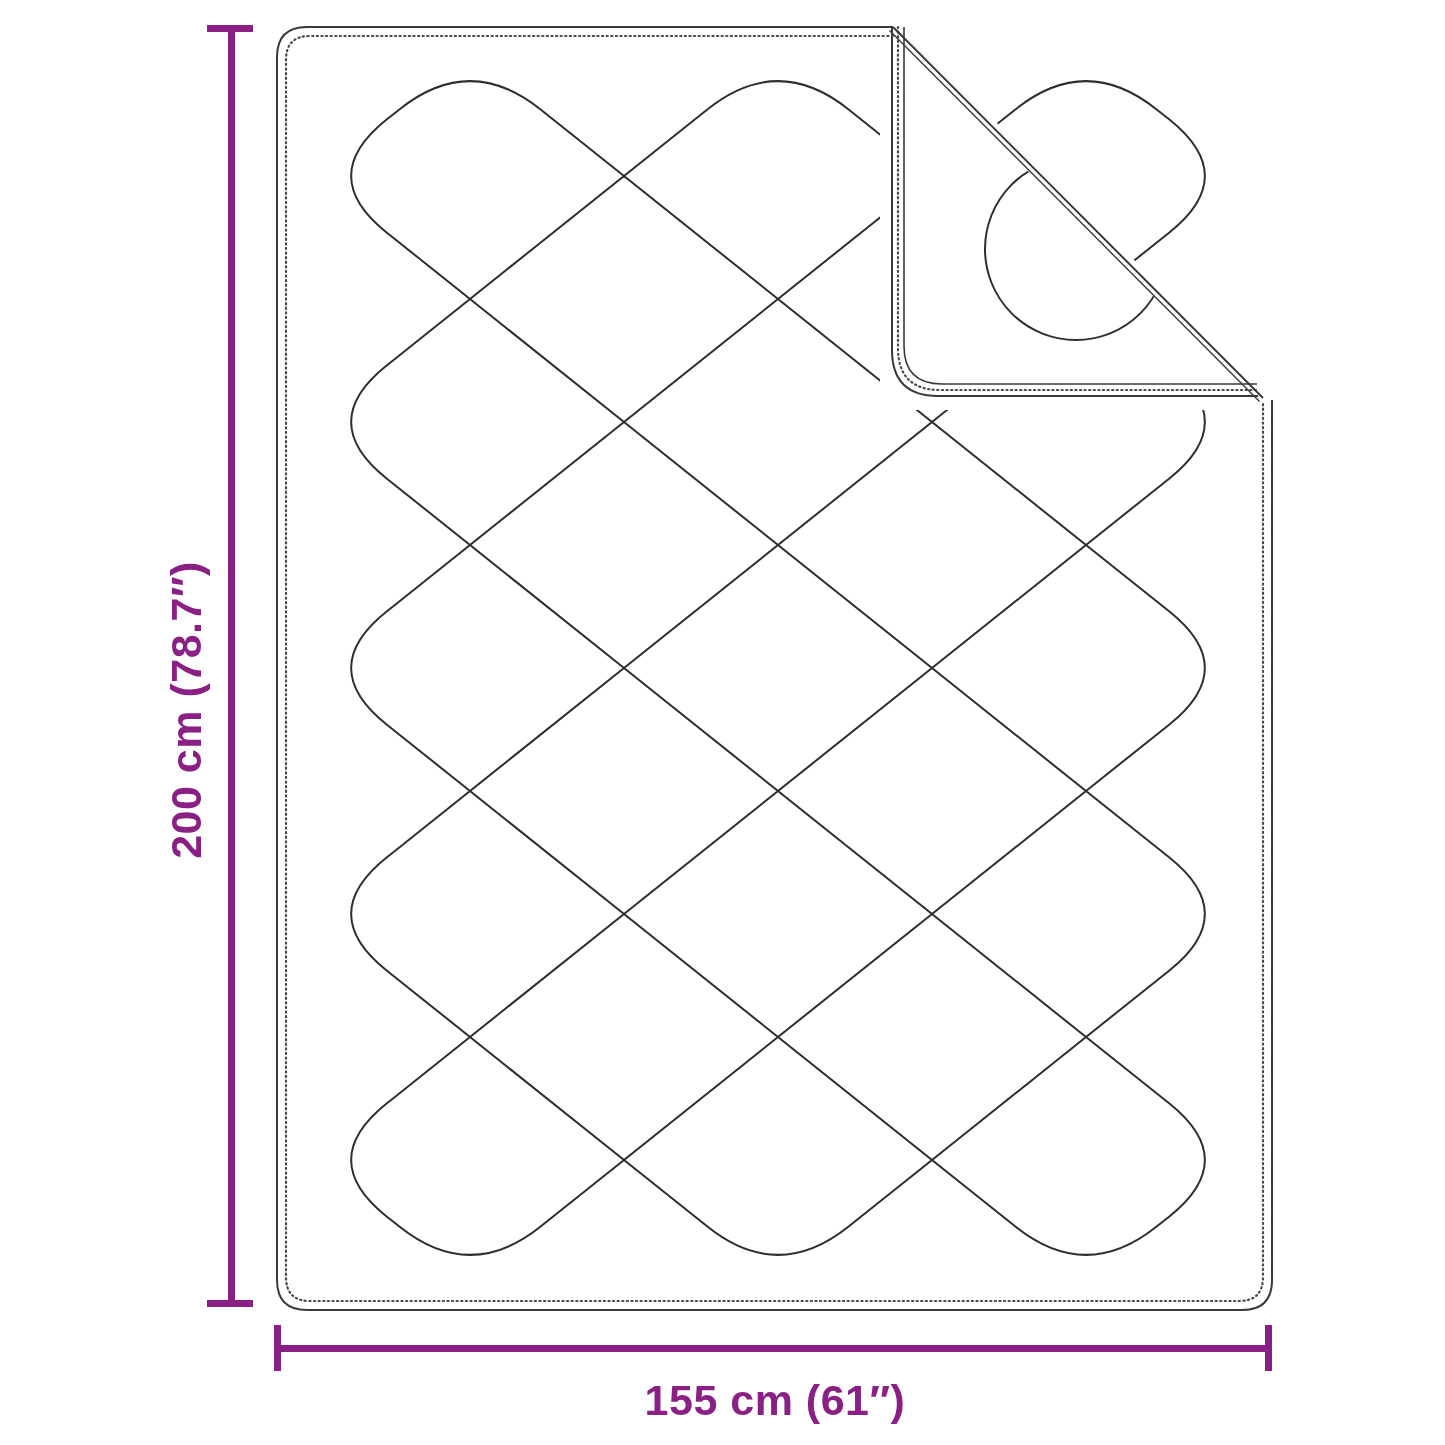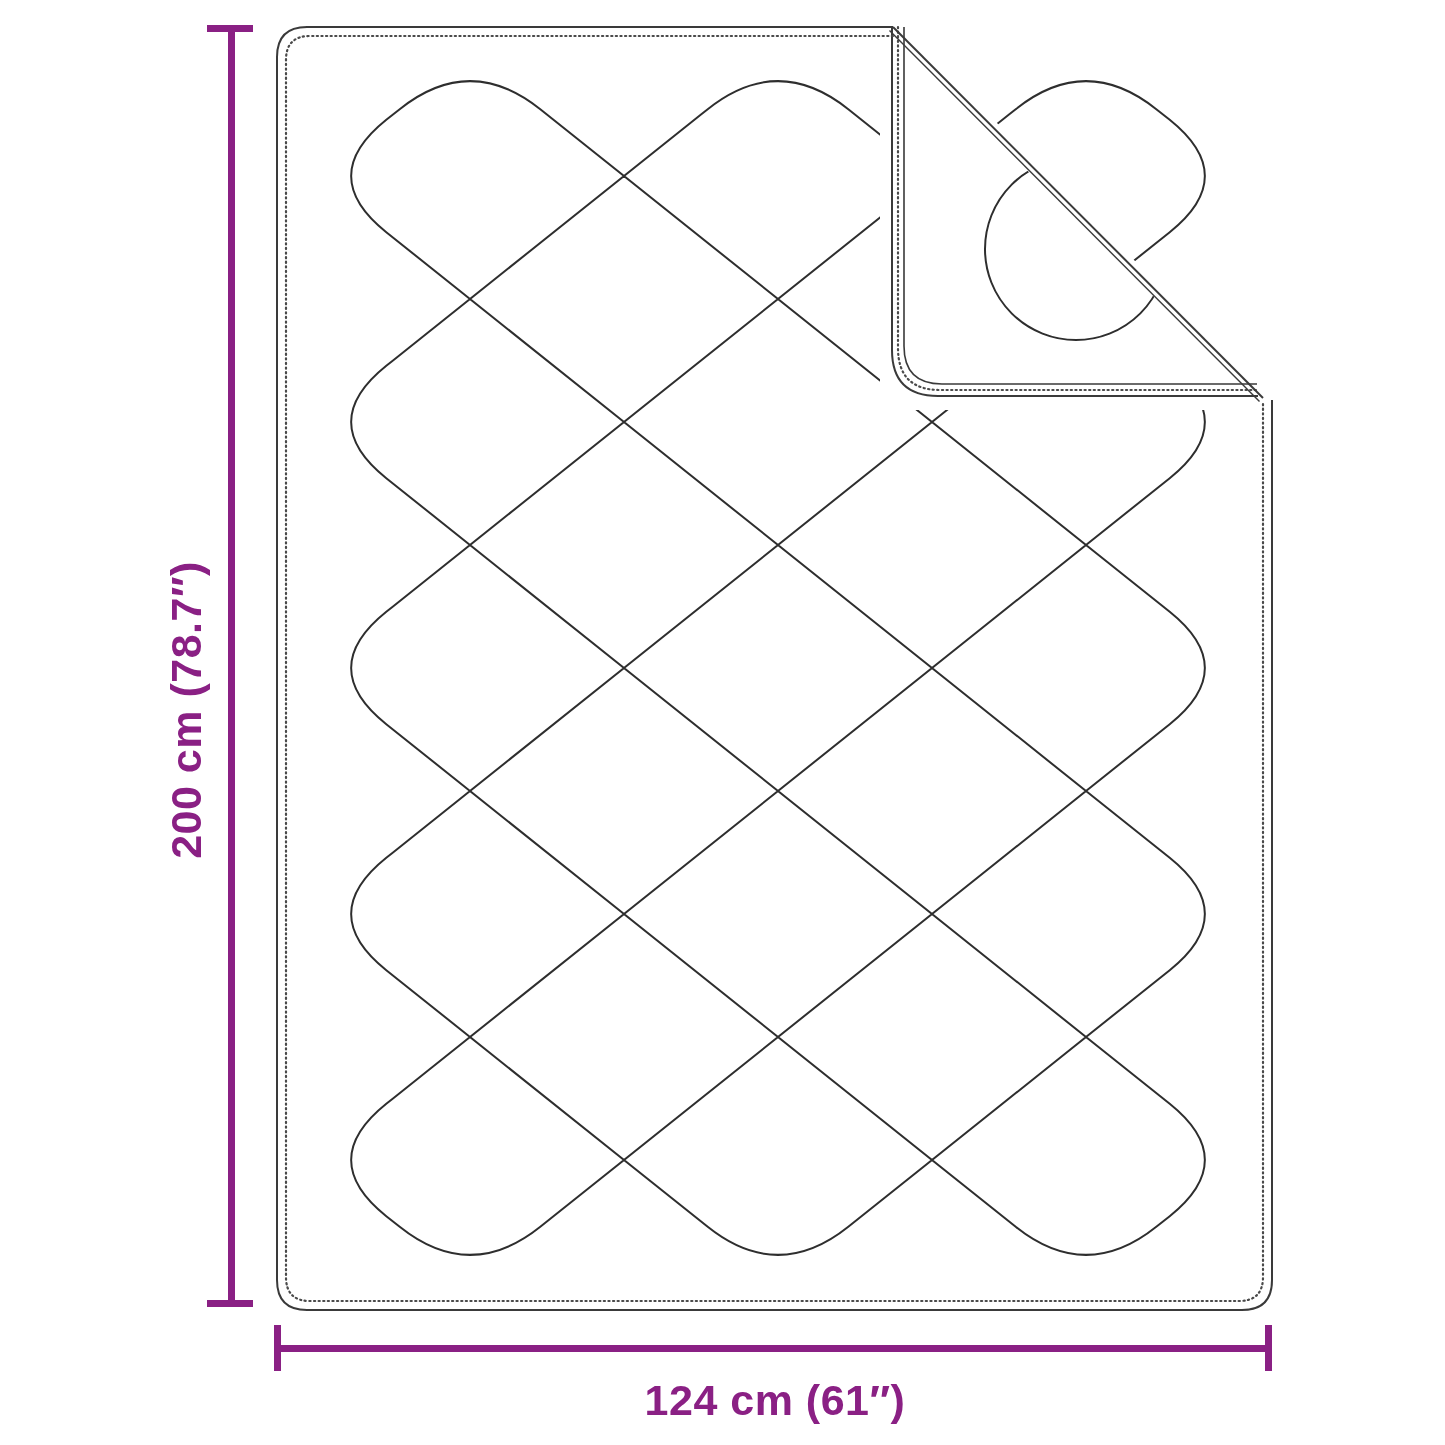--- a/index.html
+++ b/index.html
@@ -66,15 +66,15 @@
   </svg>
 
   <div class="dim-bar" style="left:228px;top:28px;width:7px;height:1277px;"></div>
   <div class="dim-bar" style="left:207px;top:25px;width:46px;height:7px;"></div>
   <div class="dim-bar" style="left:207px;top:1300px;width:46px;height:7px;"></div>
   <div class="dim-label vertical" style="left:186px;top:710px;">200 cm (78.7″)</div>
 
   <div class="dim-bar" style="left:277px;top:1345px;width:995px;height:7px;"></div>
   <div class="dim-bar" style="left:274px;top:1325px;width:7px;height:46px;"></div>
   <div class="dim-bar" style="left:1265px;top:1325px;width:7px;height:46px;"></div>
-  <div class="dim-label horizontal" style="left:775px;top:1400px;">124 cm (61″)</div>
+  <div class="dim-label horizontal" style="left:775px;top:1400px;">155 cm (61″)</div>
 
 </div>
 
 </body></html>

